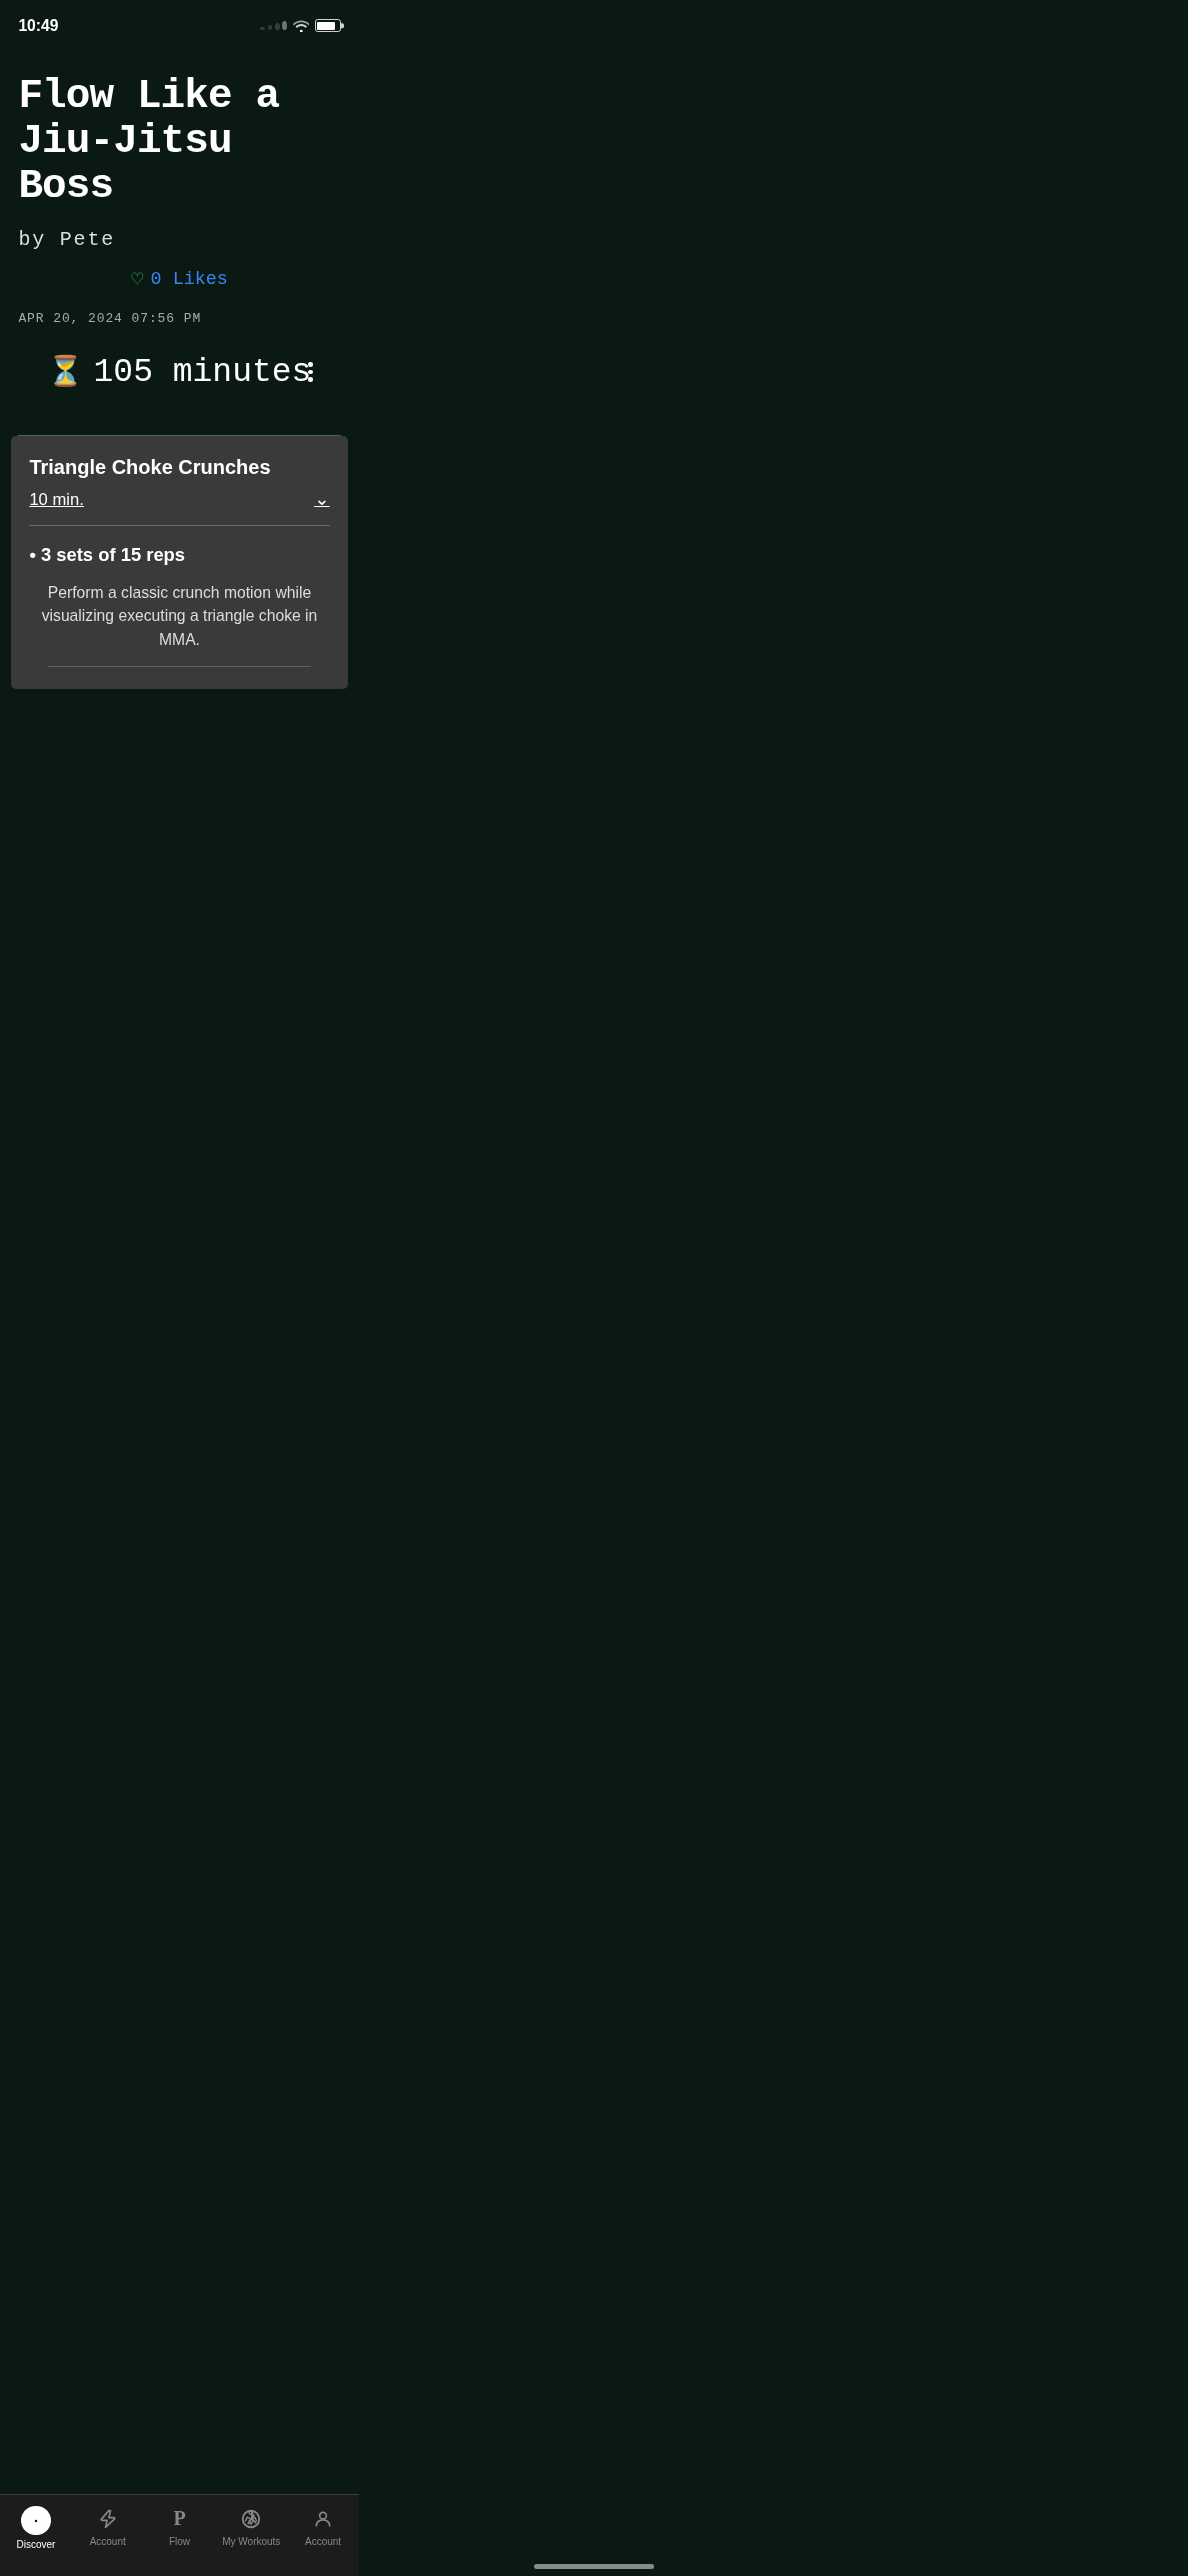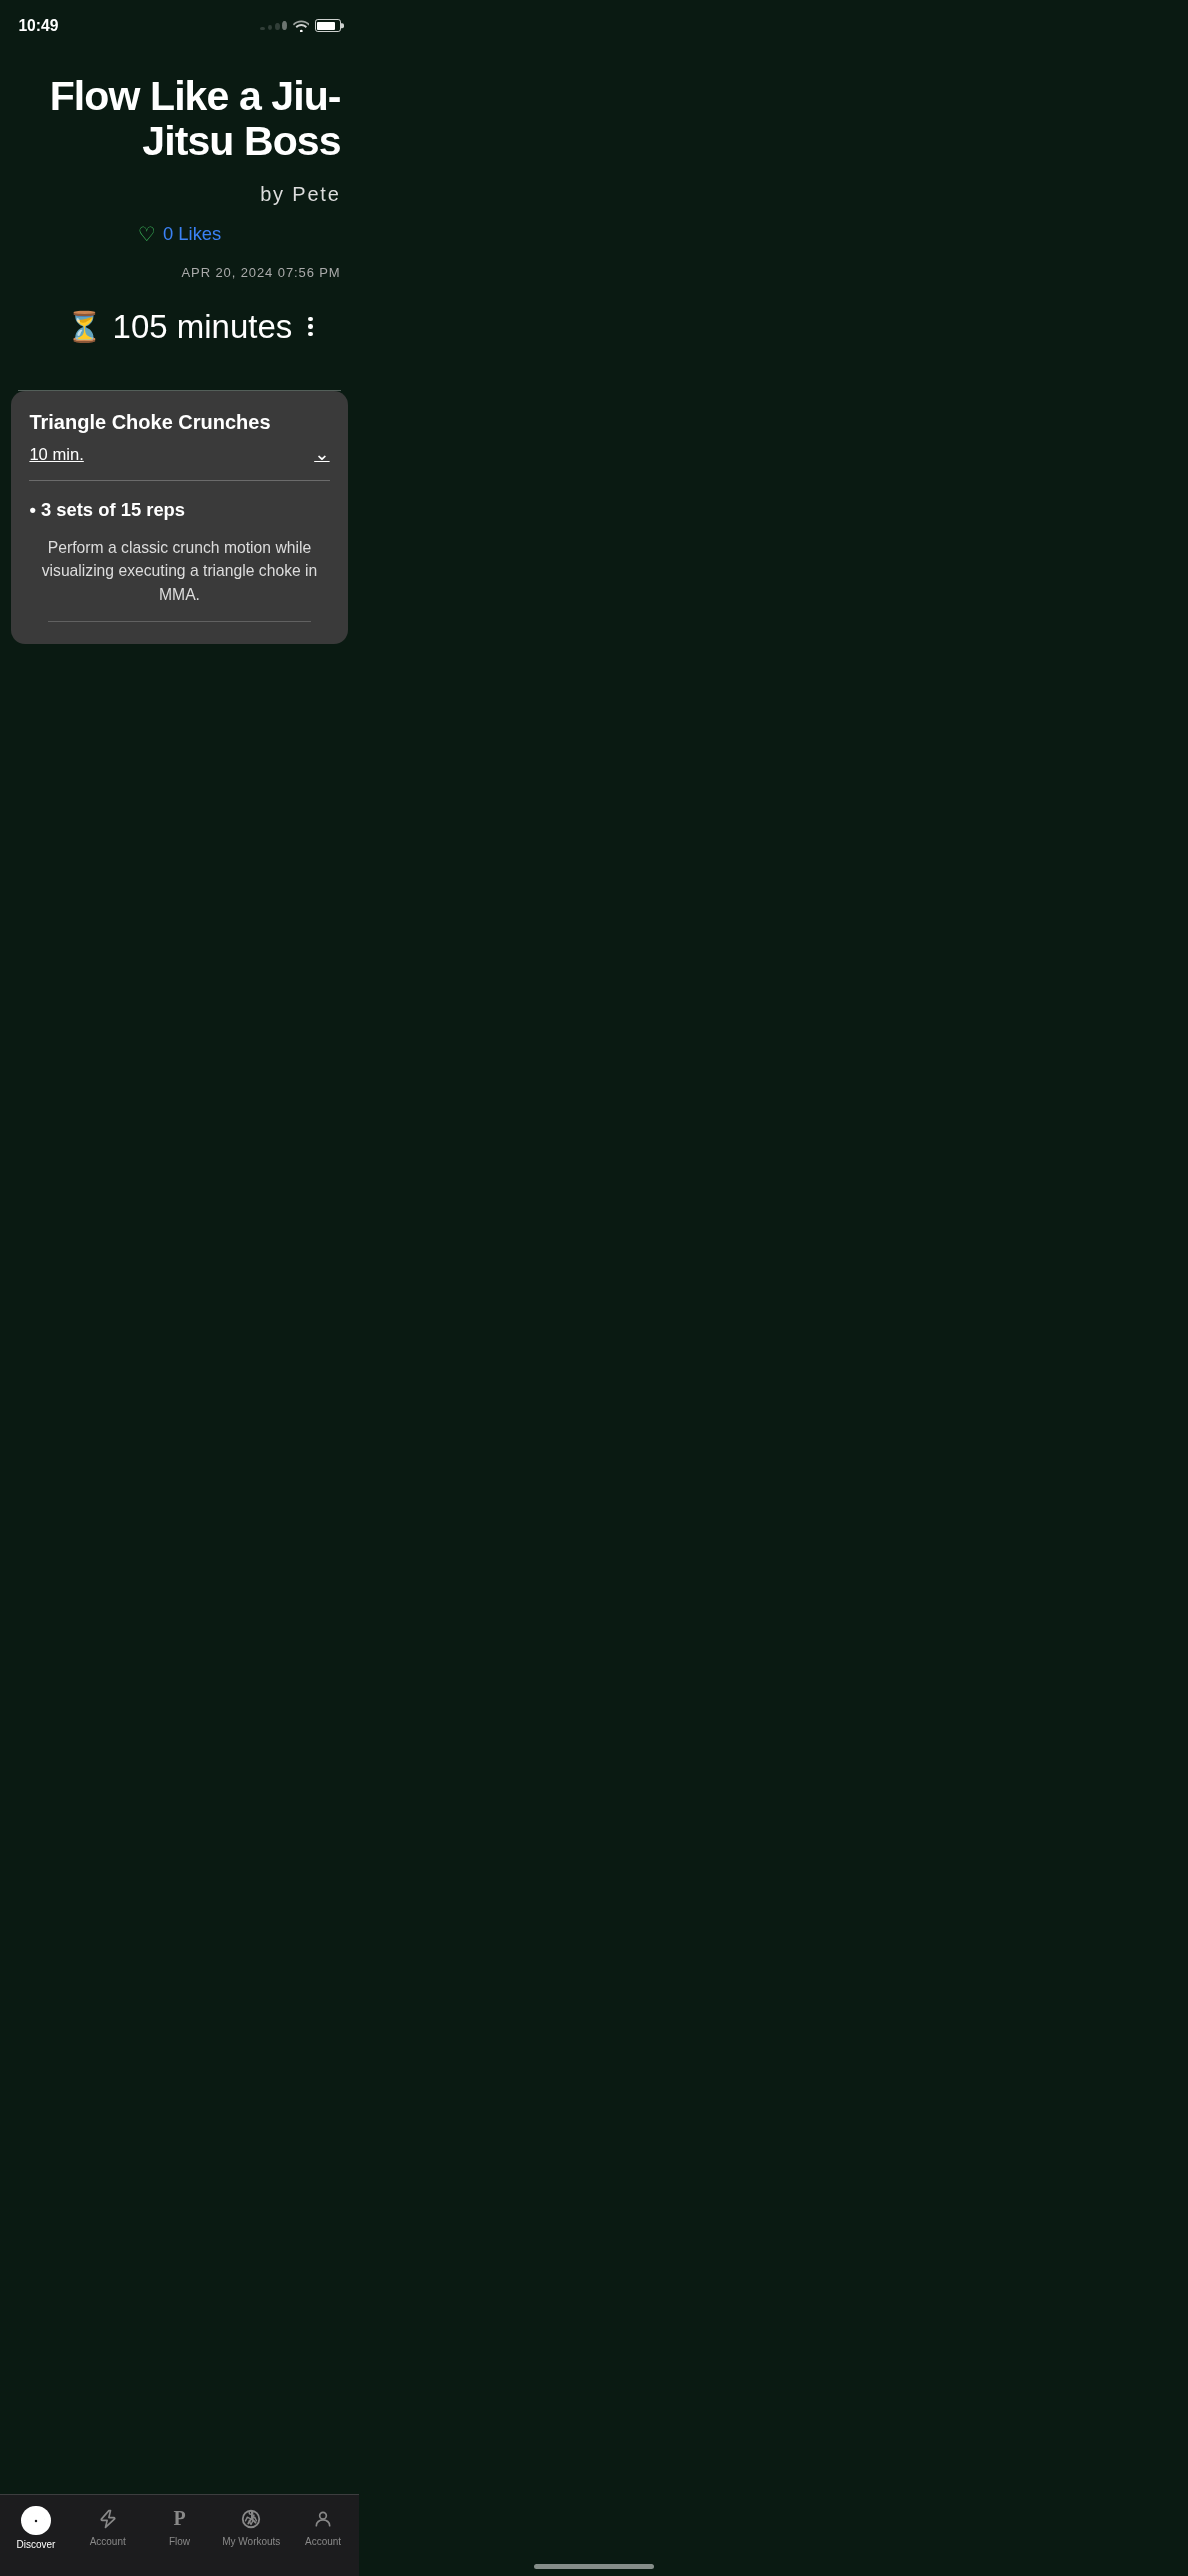--- a/index.html
+++ b/index.html
@@ -76,22 +76,23 @@
     }
 
     .battery-fill {
       width: 85%;
       height: 100%;
       background: #ffffff;
       border-radius: 0.9px;
     }
 
     .hero-section {
-      text-align: right;
+      text-align: left;
       padding: 28px 18.4px 18.4px 18.4px;
+      font-family: Liberation Mono, monospace;
     }
 
     .workout-title {
       font-size: 41px;
       font-weight: 800;
       line-height: 1.1;
       color: #ffffff;
       letter-spacing: -0.9px;
       margin-bottom: 18.4px;
     }
@@ -179,21 +180,21 @@
       text-align: center;
       font-size: 16.6px;
       font-weight: 600;
       letter-spacing: 2.8px;
       color: #ffffff;
       padding: 26px 0 20px 0;
     }
 
     .exercise-card {
       background: #3a3a3a;
-      border-radius: 14px;
+      border-radius: 5px;
       margin: 0 11px;
       padding: 0;
       overflow: hidden;
     }
 
     .exercise-header {
       padding: 20px 18.4px 14.7px 18.4px;
     }
 
     .exercise-name {

